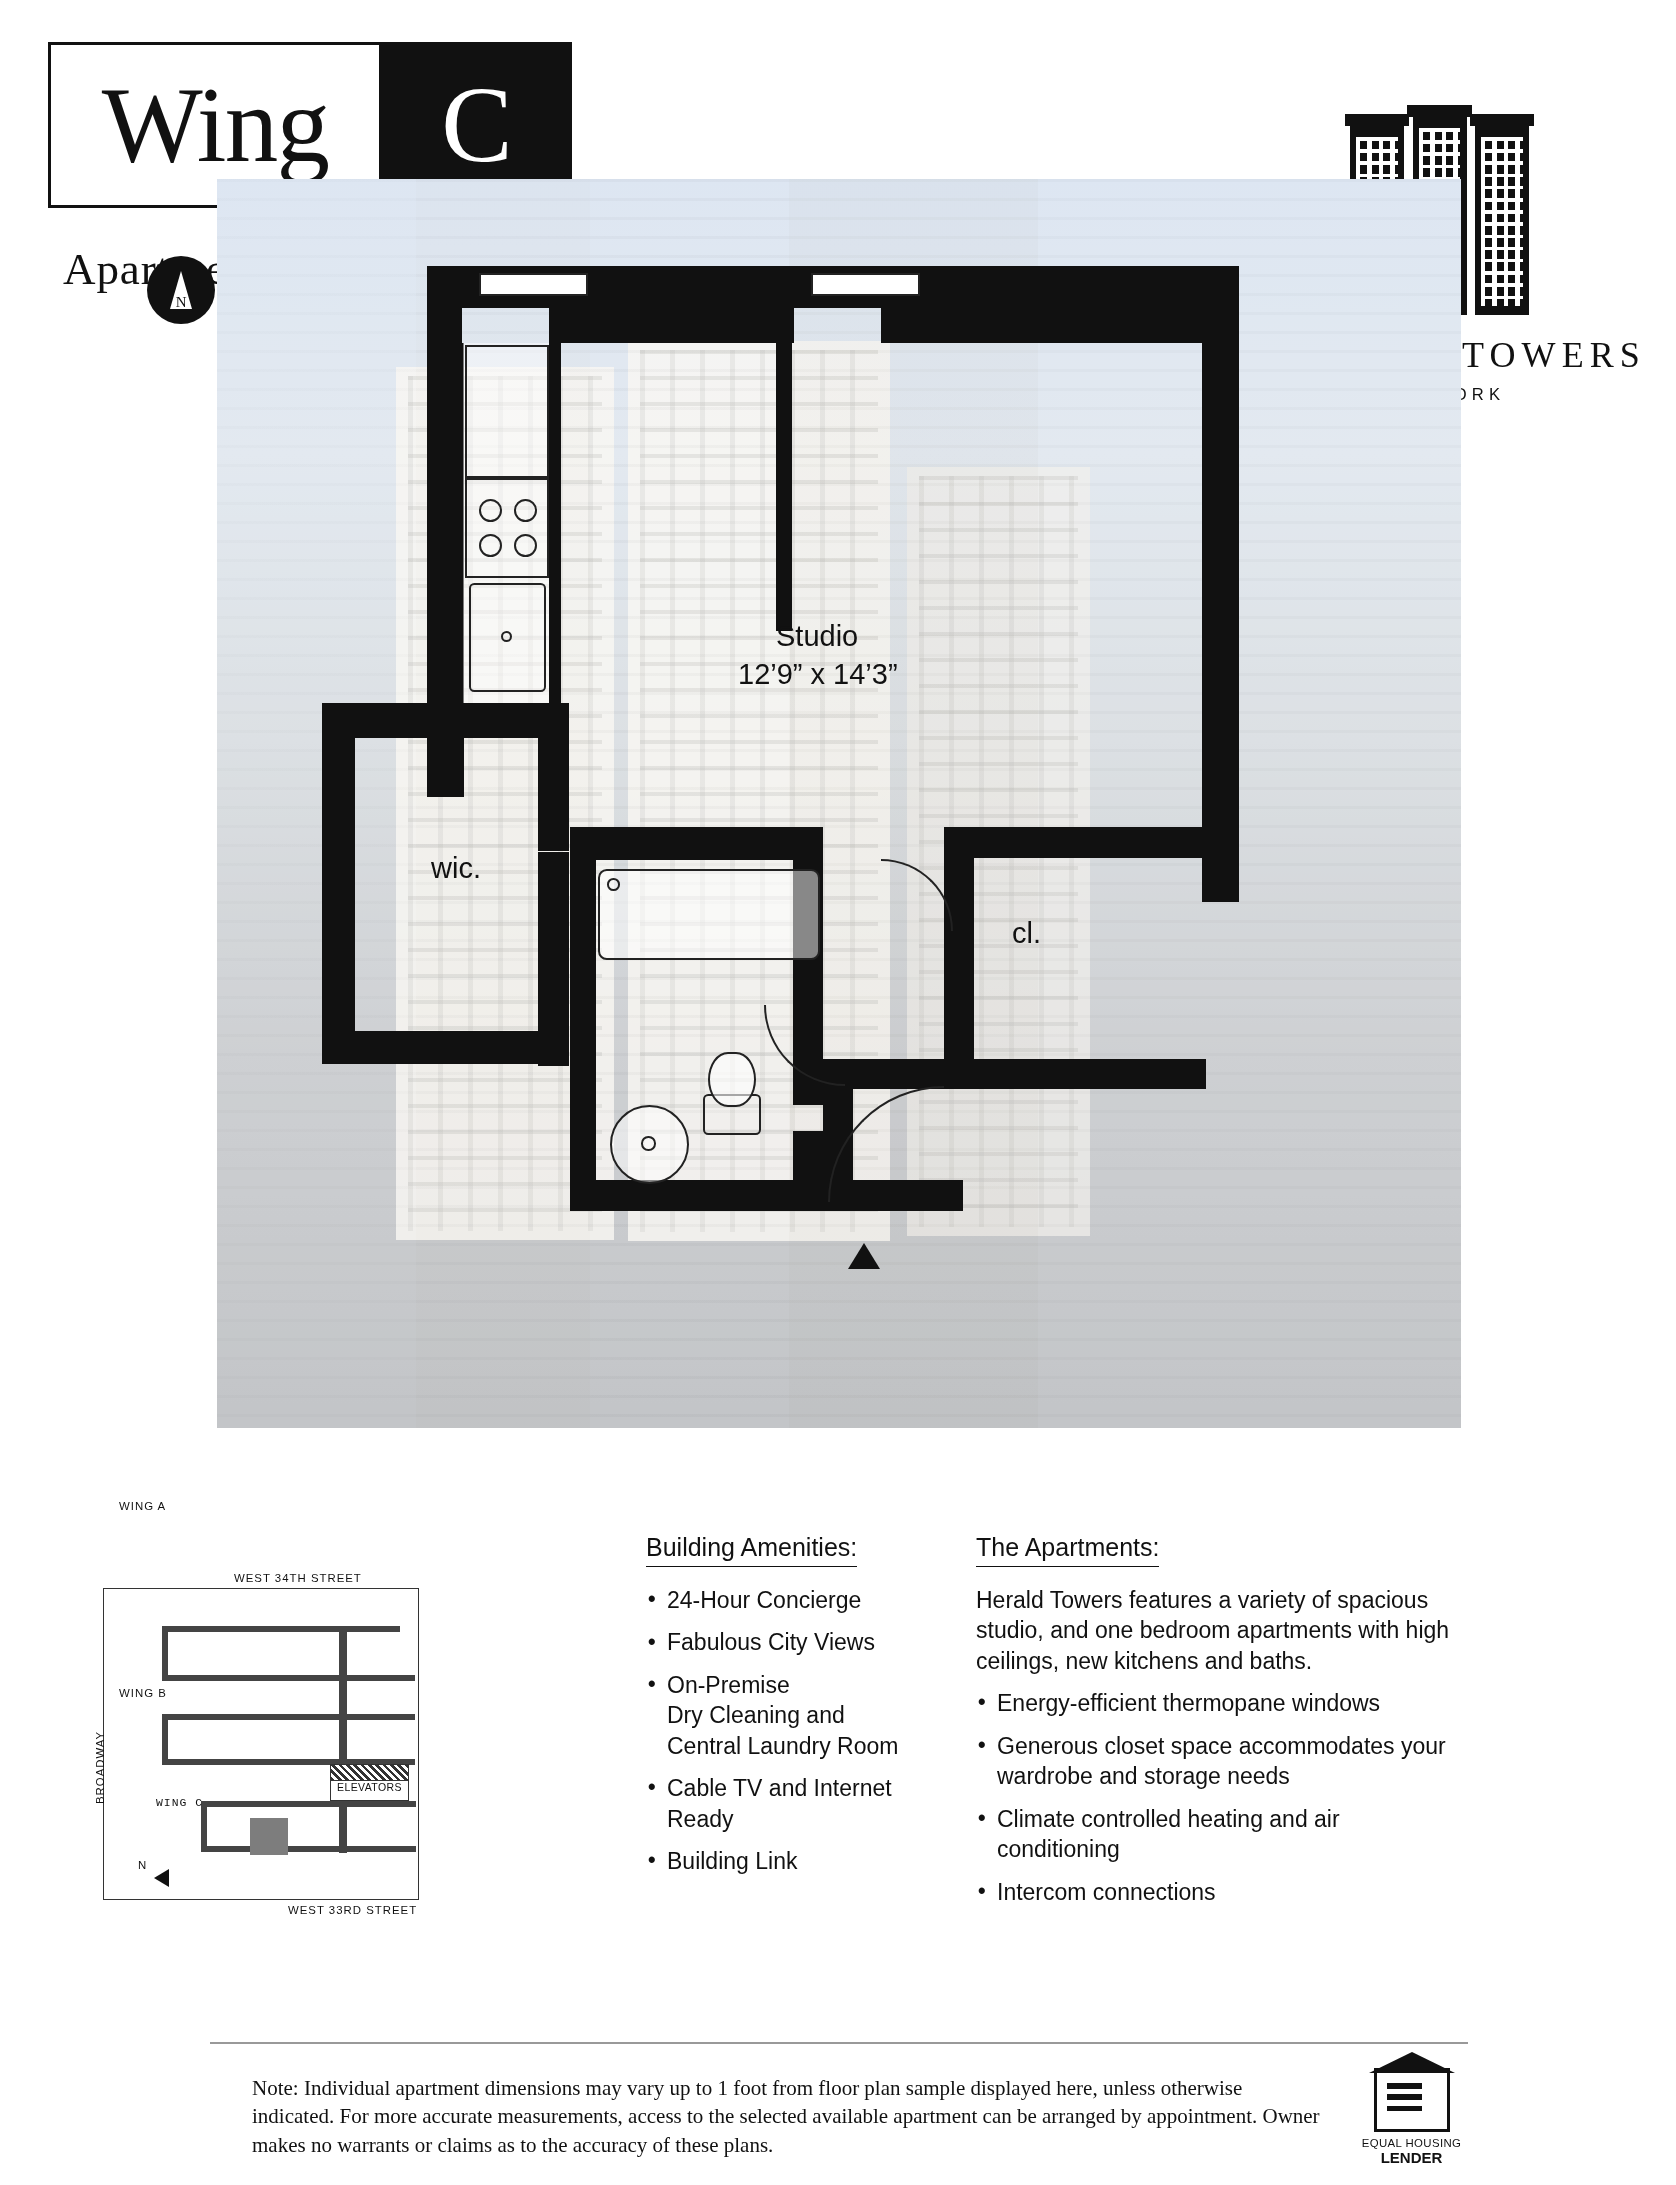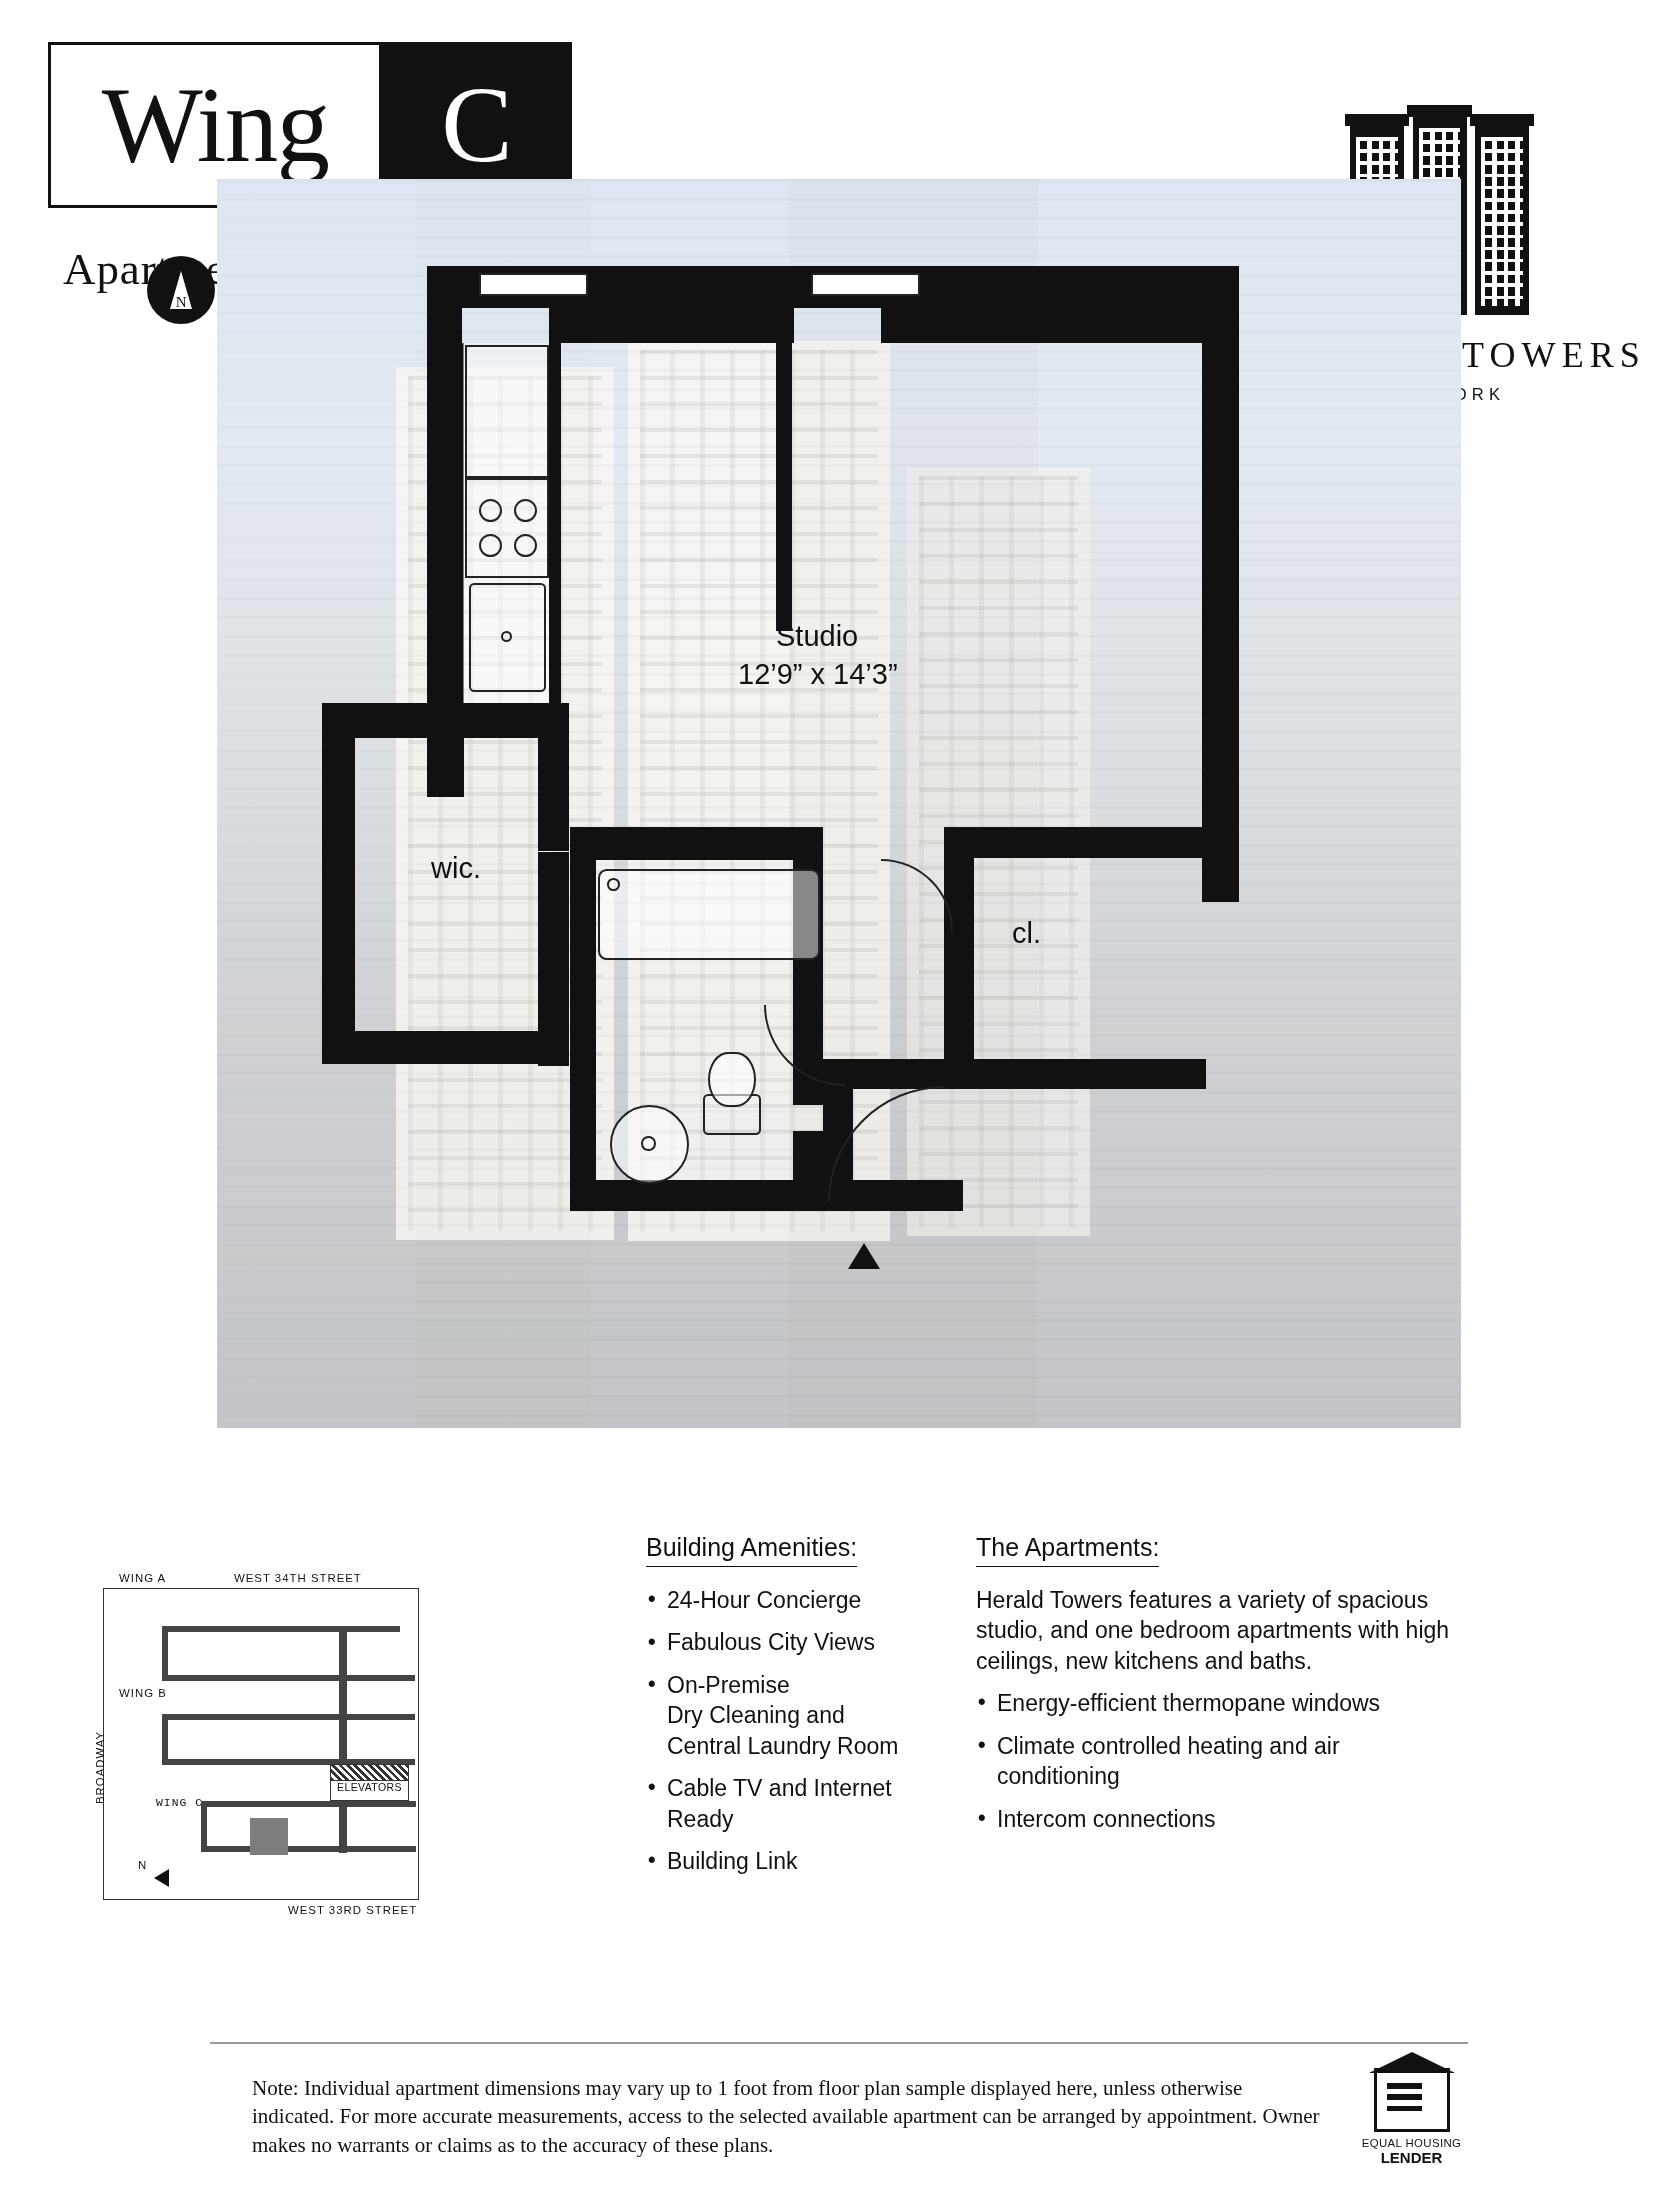--- a/index.html
+++ b/index.html
@@ -237,20 +237,21 @@
 Ready</li>
       <li style="white-space:pre-line">Building Link</li>
     </ul>
   </div>
 
   <div class="apts">
     <div class="col-title">The Apartments:</div>
     <p class="para">Herald Towers features a variety of spacious studio, and one bedroom apartments with high ceilings, new kitchens and baths.</p>
     <ul class="bullets">
       <li>Energy-efficient thermopane windows</li>
+      <li>Generous closet space accommodates your wardrobe and storage needs</li>
       <li>Climate controlled heating and air conditioning</li>
       <li>Intercom connections</li>
     </ul>
   </div>
 
   <div>
     <div class="sm-box"></div>
     <div class="sm-line" style="left:162px;top:1626px;width:238px;height:6.1px;"></div>
     <div class="sm-line" style="left:162px;top:1626px;width:6.1px;height:52px;"></div>
     <div class="sm-line" style="left:162px;top:1675px;width:253px;height:6.1px;"></div>
@@ -262,21 +263,21 @@
     <div class="sm-line" style="left:201px;top:1846px;width:215px;height:6.1px;"></div>
     <div class="sm-line" style="left:339px;top:1626px;width:7.9px;height:227px;"></div>
     <div class="sm-line" style="left:250px;top:1818px;width:38px;height:37px;background:#7d7d7d;"></div>
     <div class="sm-elev">
       <div class="hatch"></div>
       <span>ELEVATORS</span>
     </div>
     <div class="sm-txt" style="left:234px;top:1572px;">WEST 34TH STREET</div>
     <div class="sm-txt" style="left:288px;top:1904px;">WEST 33RD STREET</div>
     <div class="sm-txt" style="left:94px;top:1804px;transform:rotate(-90deg);transform-origin:left top;">BROADWAY</div>
-    <div class="sm-txt" style="left:119px;top:1572px;text-align:center;">WING  A</div>
+    <div class="sm-txt" style="left:119px;top:1500px;text-align:center;">WING  A</div>
     <div class="sm-txt" style="left:119px;top:1679px;margin-top:8px;">WING  B</div>
     <div class="sm-txt" style="left:156px;top:1797px;font-family:Liberation Mono, monospace;">WING  C</div>
     <div class="sm-txt" style="left:138px;top:1859px;">N</div>
     <div style="position:absolute;left:154px;top:1869px;width:0;height:0;border-top:9.6px solid transparent;border-bottom:9.6px solid transparent;border-right:15.7px solid #111;"></div>
   </div>
 
   <div class="rule"></div>
   <div class="note">Note: Individual apartment dimensions may vary up to 1 foot from floor plan sample displayed here, unless otherwise indicated.  For more accurate measurements, access to the selected available apartment can be arranged by appointment.  Owner makes no warrants or claims as to the accuracy of these plans.</div>
   <div class="ehl">
     <div class="ehl-icon"></div>

